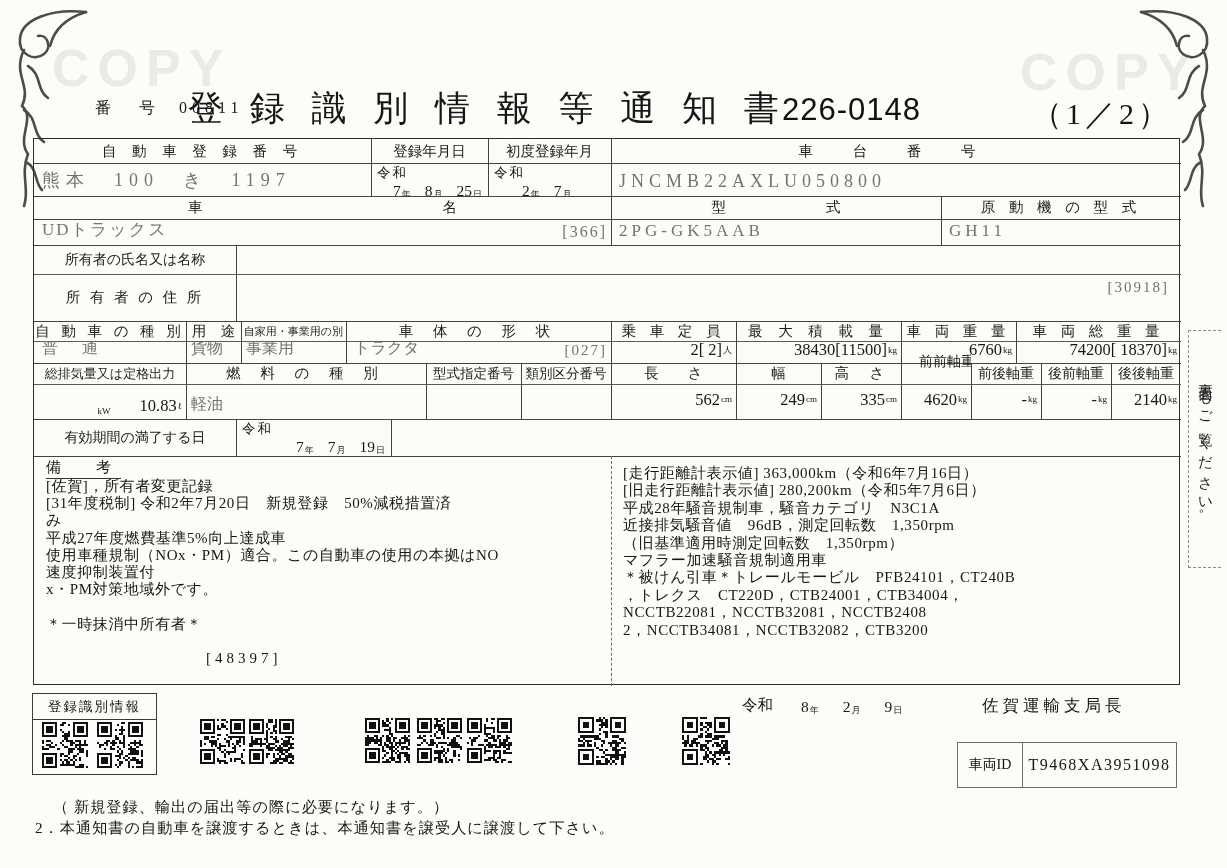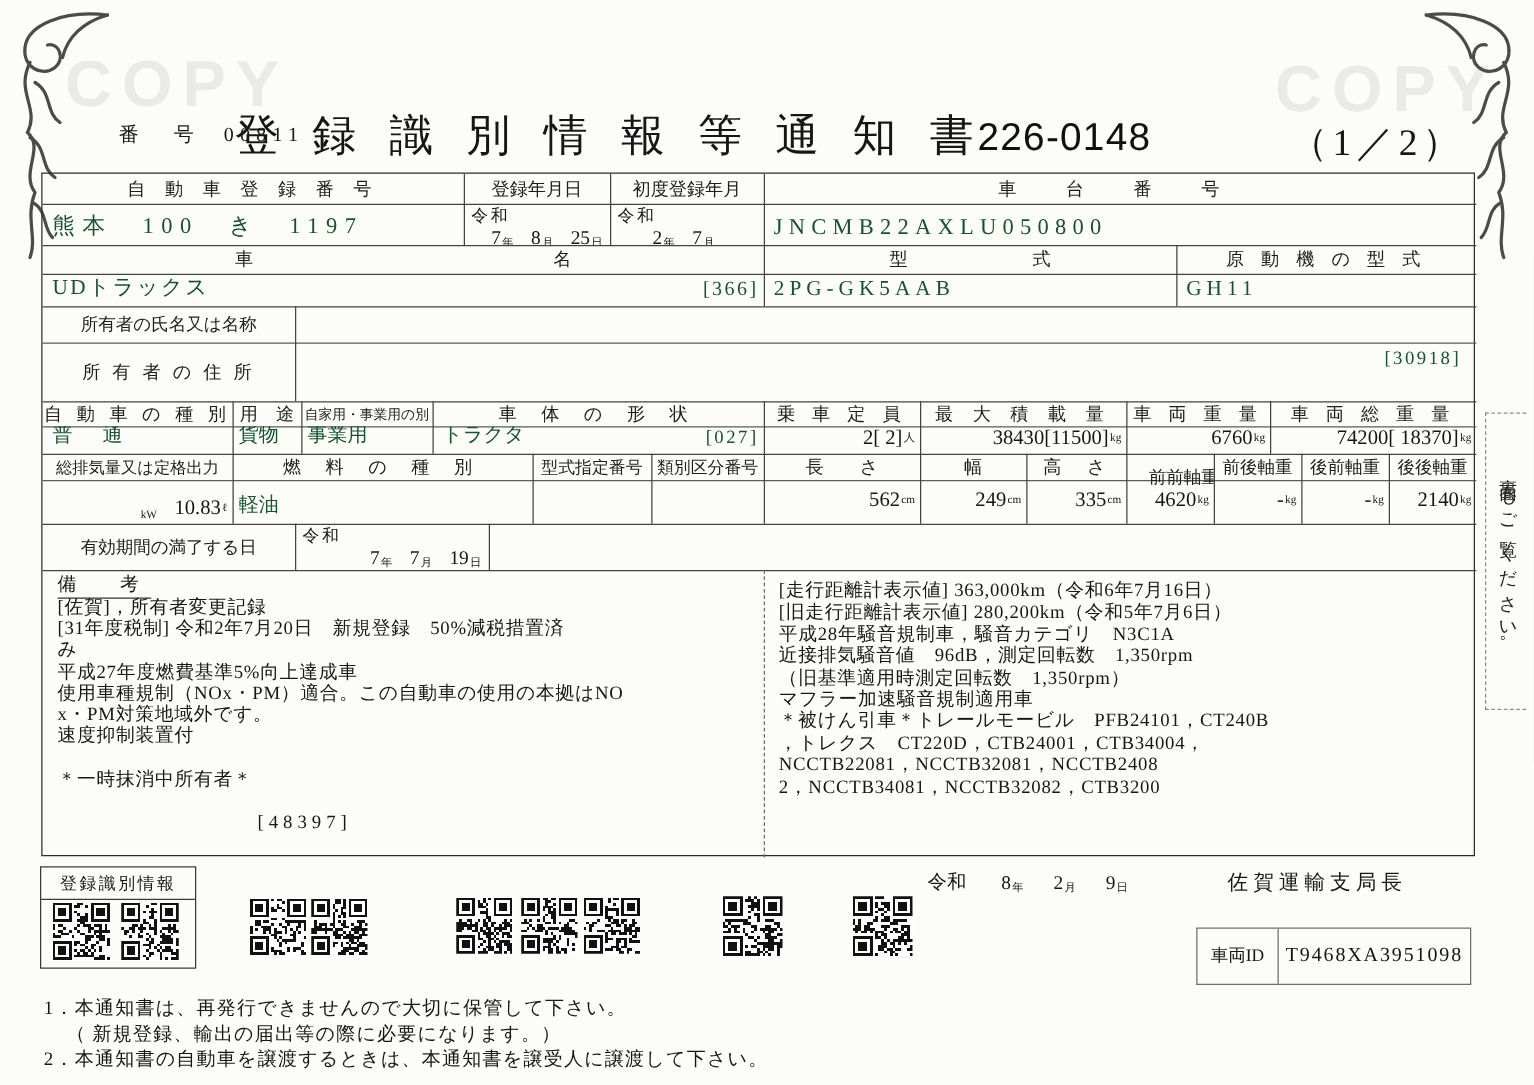--- a/index.html
+++ b/index.html
@@ -16,21 +16,21 @@
   .stamp-code{font-family:"Liberation Sans","DejaVu Sans",sans-serif;font-size:31px;letter-spacing:1px;color:#101010;}
   .page-ind{font-size:30px;letter-spacing:4px;}
   .watermark{font-family:"Liberation Sans",sans-serif;font-size:52px;font-weight:bold;letter-spacing:8px;color:rgba(110,110,110,0.12);}
   
   .main-table{left:33px;top:138px;width:1147px;height:547px;border:1.6px solid #2d2d2d;background:transparent;}
   .hline{position:absolute;height:0;border-top:1px solid #434343;}
   .vline{position:absolute;width:0;border-left:1px solid #434343;}
   .vdash{border-left:1px dashed #6a6a6a;}
   .cell{position:absolute;box-sizing:border-box;overflow:hidden;}
   .hdr{display:flex;align-items:center;justify-content:center;font-size:14.5px;color:#1c1c1c;white-space:nowrap;}
-  .val{font-size:17px;color:#14532d;white-space:nowrap;}
+  .val{font-size:17px;color:#737373;white-space:nowrap;}
   .bottomleft{display:flex;align-items:flex-end;padding:0 0 4px 8px;}
   .between{display:flex;align-items:flex-end;justify-content:space-between;padding:0 4px 4px 8px;}
   .num{display:flex;align-items:center;justify-content:flex-end;padding:0 4px 4px 0;font-size:16.5px;white-space:nowrap;}
   .unit{font-size:9px;margin-left:1px;line-height:13px;}
   .ls2{letter-spacing:2px}.ls3{letter-spacing:3px}.ls4{letter-spacing:4px}
   .ls5{letter-spacing:5px}.ls6{letter-spacing:6px}.ls8{letter-spacing:8px}.ls18{letter-spacing:18px}
   .fs11{font-size:11px}.fs13{font-size:13px}.fs135{font-size:13.5px}.fs14{font-size:14px}.fs15{font-size:15px}.fs16{font-size:16px}
   .gapflex{display:flex;align-items:center;justify-content:center;}
   
   .datecell{padding:2px 6px 3px 6px;}
@@ -237,28 +237,28 @@
         <small class="unit">kg</small>
     </div>
 
     <div class="cell hdr fs13" style="left:0;top:224px;width:152px;height:21px;">総排気量又は定格出力</div>
     <div class="cell hdr ls8" style="left:152px;top:224px;width:240px;height:21px;">燃 料 の 種 別</div>
     <div class="cell hdr fs135" style="left:392px;top:224px;width:95px;height:21px;">型式指定番号</div>
     <div class="cell hdr fs135" style="left:487px;top:224px;width:90px;height:21px;">類別区分番号</div>
     <div class="cell hdr" style="left:577px;top:224px;width:125px;height:21px;">長　　さ</div>
     <div class="cell hdr" style="left:702px;top:224px;width:85px;height:21px;">幅</div>
     <div class="cell hdr ls3" style="left:787px;top:224px;width:80px;height:21px;">高　さ</div>
-    <div class="cell hdr fs14" style="left:867px;top:232px;width:70px;height:21px;padding-left:22px;">前前軸重</div>
+    <div class="cell hdr fs14" style="left:867px;top:212px;width:70px;height:21px;padding-left:22px;">前前軸重</div>
     <div class="cell hdr fs14" style="left:937px;top:224px;width:70px;height:21px;">前後軸重</div>
     <div class="cell hdr fs14" style="left:1007px;top:224px;width:70px;height:21px;">後前軸重</div>
     <div class="cell hdr fs14" style="left:1077px;top:224px;width:70px;height:21px;">後後軸重</div>
 
     <div class="cell kwcol" style="left:0;top:245px;width:152px;height:35px;">
       <span class="kw">kW</span>
-      <span class="num" style="padding:0;">
+      <span class="num" style="padding:0;margin-left:15px;">
           <span>10.83</span>
           <small class="unit">ℓ</small>
         </span>
     </div>
     <div class="cell val bottomleft fs16" style="left:152px;top:245px;width:240px;height:35px;padding-left:5px;">軽油</div>
     <div class="cell val" style="left:392px;top:245px;width:95px;height:35px;"></div>
     <div class="cell val" style="left:487px;top:245px;width:90px;height:35px;"></div>
     <div class="cell num" style="left:577px;top:245px;width:125px;height:35px;">
       <span>562</span>
         <small class="unit">cm</small>
@@ -307,22 +307,22 @@
       </span>
     </div>
 
     <div class="abs remark-label" style="left:12px;top:319px;">備　考</div>
     <div class="abs" style="left:12px;top:339px;width:560px;">
       <div class="lline">[佐賀]，所有者変更記録</div>
       <div class="lline">[31年度税制] 令和2年7月20日　新規登録　50%減税措置済</div>
       <div class="lline">み</div>
       <div class="lline">平成27年度燃費基準5%向上達成車</div>
       <div class="lline">使用車種規制（NOx・PM）適合。この自動車の使用の本拠はNO</div>
+      <div class="lline">速度抑制装置付</div>
       <div class="lline">x・PM対策地域外です。</div>
-      <div class="lline">速度抑制装置付</div>
       <div class="lline"></div>
       <div class="lline">＊一時抹消中所有者＊</div>
       <div class="lline"></div>
       <div class="lline lcode">[48397]</div>
     </div>
     <div class="abs" style="left:589px;top:326px;width:552px;">
       <div class="rline">[走行距離計表示値] 363,000km（令和6年7月16日）</div>
       <div class="rline">[旧走行距離計表示値] 280,200km（令和5年7月6日）</div>
       <div class="rline">平成28年騒音規制車，騒音カテゴリ　N3C1A</div>
       <div class="rline">近接排気騒音値　96dB，測定回転数　1,350rpm</div>
@@ -1496,18 +1496,17 @@
       </span>
   </div>
   <div class="abs issuer" style="left:982px;top:695px;">佐賀運輸支局長</div>
 
   <div class="abs vid-box">
     <div class="vid-label">車両ID</div>
     <div class="vid-value">T9468XA3951098</div>
   </div>
 
   <div class="abs" style="left:35px;top:797px;">
-    <div class="note-line">1．本通知書は、再発行できませんので大切に保管して下さい。</div>
     <div class="note-line note-indent">（ 新規登録、輸出の届出等の際に必要になります。）</div>
     <div class="note-line">2．本通知書の自動車を譲渡するときは、本通知書を譲受人に譲渡して下さい。</div>
   </div>
 
 </div>
 
 </body></html>

